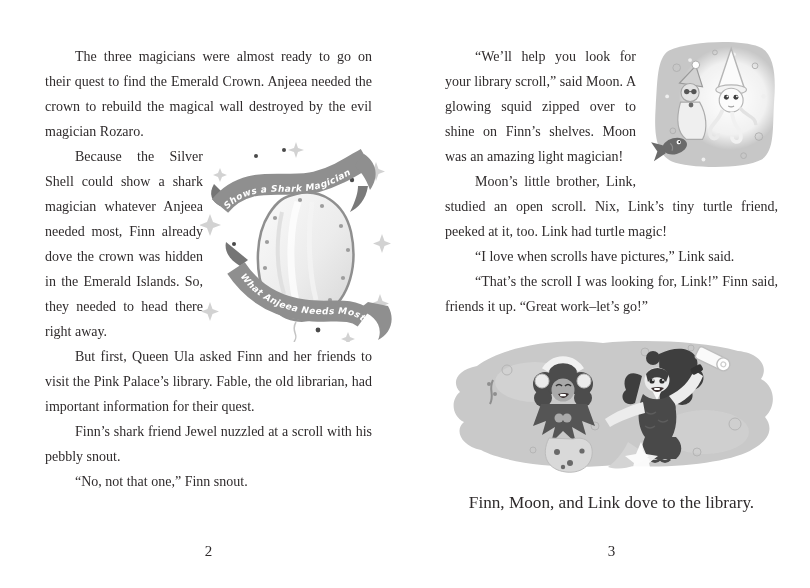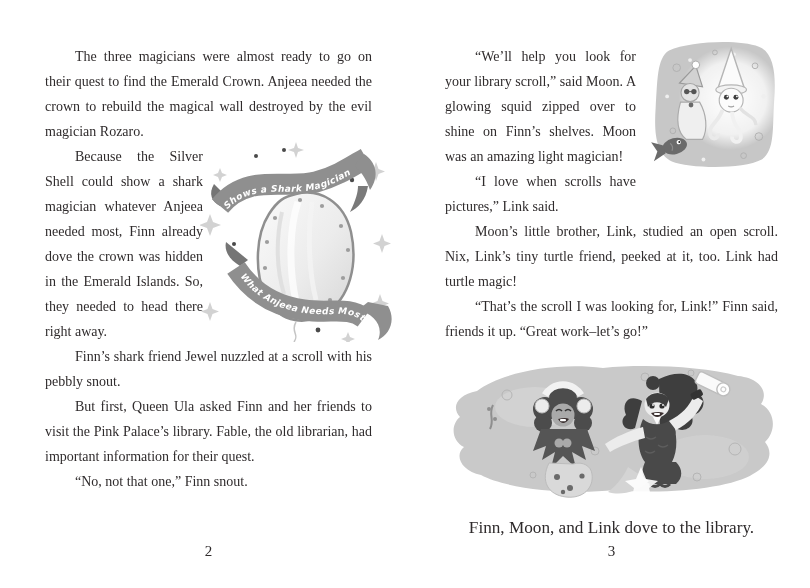--- a/index.html
+++ b/index.html
@@ -114,22 +114,22 @@
           <path id="ribBotText" d="M38 131 C 54 155, 76 167, 105 171 C 130 175, 148 167, 162 179" fill="none"></path>
           <text class="ribbon-text">
             <textPath href="#ribBotText" startOffset="4">What Anjeea Needs Most</textPath>
           </text>
           <path d="M96 180 C 90 190, 100 192, 94 200" stroke="#c4c4c4" stroke-width="1.5" fill="none"></path>
         </g>
       </svg>
     </div>
 
     <p class="body-text">Because the Silver Shell could show a shark magician whatever Anjeea needed most, Finn already dove the crown was hidden in the Emerald Islands. So, they needed to head there right away.</p>
+    <p class="body-text">But first, Queen Ula asked Finn and her friends to visit the Pink Palace’s library. Fable, the old librarian, had important information for their quest.</p>
     <p class="body-text">Finn’s shark friend Jewel nuzzled at a scroll with his pebbly snout.</p>
-    <p class="body-text">But first, Queen Ula asked Finn and her friends to visit the Pink Palace’s library. Fable, the old librarian, had important information for their quest.</p>
     <p class="body-text">“No, not that one,” Finn snout.</p>
 
     <div class="pagenum">2</div>
   </div>
 
   <div class="page right">
 
     <div class="float-fig squid">
       <svg viewBox="0 0 136 138">
         <defs>
@@ -186,22 +186,22 @@
           <ellipse cx="28" cy="112" rx="13" ry="8.5" fill="#6b6b6b"></ellipse>
           <path d="M16 108 L5 102 L9 113 L3 122 L17 117 Z" fill="#6b6b6b"></path>
           <circle cx="33" cy="109" r="2.2" fill="#ffffff"></circle>
             <circle cx="33.6" cy="109" r="1" fill="#222222"></circle>
           <path d="M24 108 Q 27 112 24 116" stroke="#8b8b8b" stroke-width="1.2" fill="none"></path>
         </g>
       </svg>
     </div>
 
     <p class="body-text">“We’ll help you look for your library scroll,” said Moon. A glowing squid zipped over to shine on Finn’s shelves. Moon was an amazing light magician!</p>
+    <p class="body-text">Moon’s little brother, Link, studied an open scroll. Nix, Link’s tiny turtle friend, peeked at it, too. Link had turtle magic!</p>
     <p class="body-text">“I love when scrolls have pictures,” Link said.</p>
-    <p class="body-text">Moon’s little brother, Link, studied an open scroll. Nix, Link’s tiny turtle friend, peeked at it, too. Link had turtle magic!</p>
     <p class="body-text">“That’s the scroll I was looking for, Link!” Finn said, friends it up. “Great work–let’s go!”</p>
 
     <div class="scene">
       <svg width="333" height="148" viewBox="0 0 333 148">
         <path d="M32 34 C 12 38, 6 50, 15 60 C 5 68, 7 84, 19 90 C 9 98, 16 114, 36 118 C 62 132, 122 138, 170 133 C 228 138, 288 130, 308 117 C 326 107, 328 95, 320 85 C 332 73, 330 55, 316 47 C 324 35, 315 21, 293 19 C 257 9, 197 7, 158 11 C 108 5, 56 16, 32 34 Z" fill="#c9c9c9"></path>
         <ellipse cx="90" cy="50" rx="40" ry="20" fill="#d5d5d5" opacity="0.7"></ellipse>
         <ellipse cx="260" cy="100" rx="44" ry="22" fill="#d3d3d3" opacity="0.6"></ellipse>
         <g stroke="#b5b5b5" fill="none">
           <circle cx="62" cy="38" r="5"></circle>
             <circle cx="200" cy="20" r="4"></circle>

